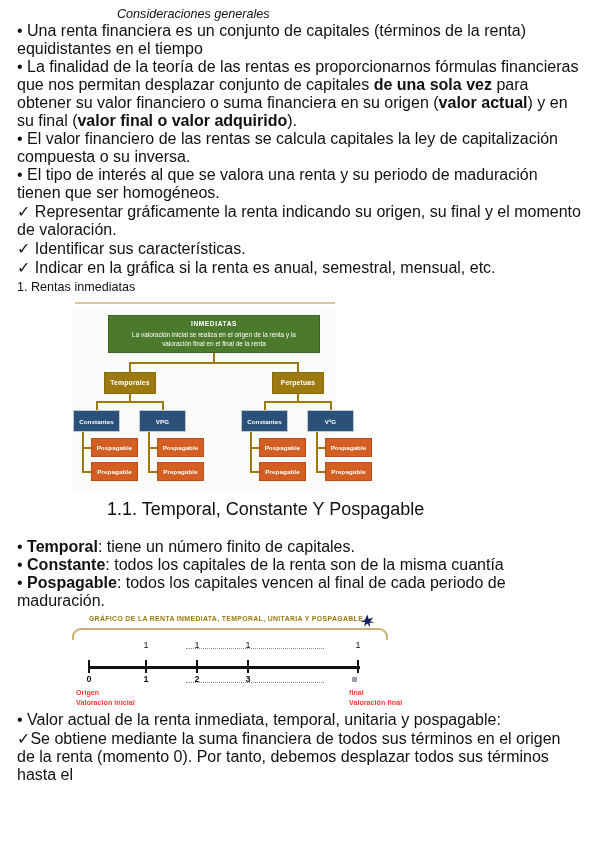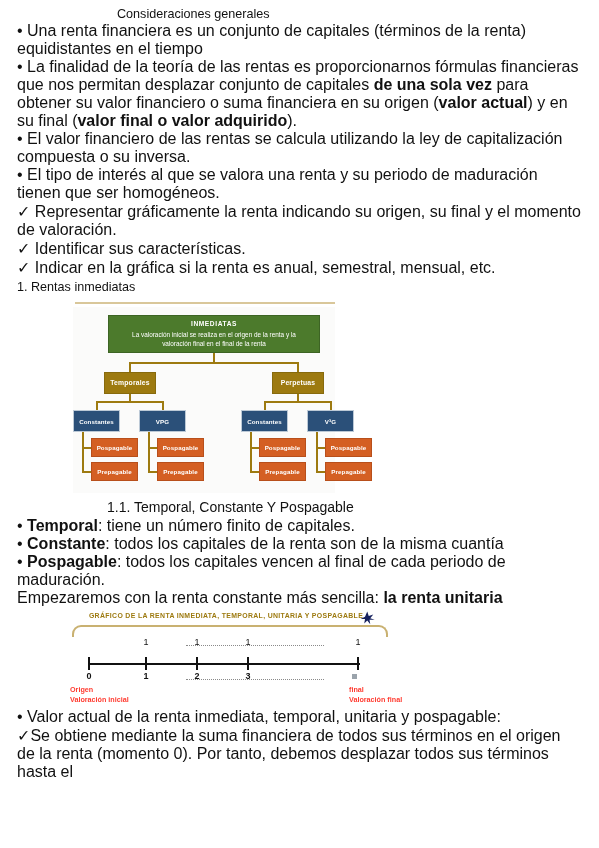--- a/index.html
+++ b/index.html
@@ -12,26 +12,26 @@
   }
   .page{position:relative;width:599px;height:848px;}
 
   
   .doc{padding:0 17px;}
   h1.title{
     font-size:14.5px;font-weight:bold;text-align:center;
     margin:62px 0 0 0;line-height:1.25;letter-spacing:0.1px;
   }
   .subtitle{
-    font-size:12.6px;margin:6px 0 0 0;padding-left:100px;line-height:1.3;
+    font-size:12.6px;margin:6px 0 0 0;padding-left:100px;line-height:1.3;font-style:italic;
   }
   .b{font-weight:bold;}
   .section-num{font-size:12.6px;margin:2px 0 0 0;line-height:1.33;}
   .sub-head{
-    font-size:14px;margin:4px 0 0 0;padding-left:90px;line-height:1.33;
+    font-size:18px;margin:4px 0 16px 0;padding-left:90px;line-height:1.33;
   }
 
   
   .tan-rule{
     height:2px;background:#d9c79a;margin:6px 0 0 75px;width:260px;
   }
 
   
   .diagram{
     position:relative;margin:0 0 0 0;width:599px;height:190px;
@@ -117,21 +117,21 @@
 <div class="page">
 
   <div class="doc">
 
 
     <div class="subtitle">Consideraciones generales</div>
 
     <div id="paras-top">
         <div class="para"><span>•</span><span> Una renta financiera es un conjunto de capitales (términos de la renta) equidistantes en el tiempo</span></div>
         <div class="para"><span>•</span><span> La finalidad de la teoría de las rentas es proporcionarnos fórmulas financieras que nos permitan desplazar conjunto de capitales </span><span class="b">de una sola vez</span><span> para obtener su valor financiero o suma financiera en su origen (</span><span class="b">valor actual</span><span>) y en su final (</span><span class="b">valor final o valor adquirido</span><span>).</span></div>
-        <div class="para"><span>•</span><span> El valor financiero de las rentas se calcula utilizando la ley de capitalización compuesta o su inversa.</span></div>
+        <div class="para"><span>•</span><span> El valor financiero de las rentas se calcula capitales la ley de capitalización compuesta o su inversa.</span></div>
         <div class="para"><span>•</span><span> El tipo de interés al que se valora una renta y su periodo de maduración tienen que ser homogéneos.</span></div>
         <div class="para"><span>✓</span><span> Representar gráficamente la renta indicando su origen, su final y el momento de valoración.</span></div>
         <div class="para"><span>✓</span><span> Identificar sus características.</span></div>
         <div class="para"><span>✓</span><span> Indicar en la gráfica si la renta es anual, semestral, mensual, etc.</span></div>
       </div>
 
     <div class="section-num">1. Rentas inmediatas</div>
 
   </div>
 
@@ -224,21 +224,20 @@
       <div class="t-lbl-sm">Prepagable</div>
     </div>
   </div>
 
   <div class="doc">
     <div class="sub-head">1.1. Temporal, Constante Y Pospagable</div>
     <div id="paras-mid">
         <div class="para"><span>•</span><span> </span><span class="b">Temporal</span><span>: tiene un número finito de capitales.</span></div>
         <div class="para"><span>•</span><span> </span><span class="b">Constante</span><span>: todos los capitales de la renta son de la misma cuantía</span></div>
         <div class="para"><span>•</span><span> </span><span class="b">Pospagable</span><span>: todos los capitales vencen al final de cada periodo de maduración.</span></div>
-        <div class="para"><span>Empezaremos con la renta constante más sencilla: </span><span class="b">la renta unitaria</span></div>
       </div>
   </div>
 
   <div class="tl-wrap">
     <div class="tl-title">GRÁFICO DE LA RENTA INMEDIATA, TEMPORAL, UNITARIA Y POSPAGABLE</div>
 
     <div class="tl-star">
       <svg viewBox="0 0 24 24" width="22" height="18" aria-hidden="true">
         <path d="M11 2 L13 8 L19 6 L15 11 L21 13 L14 13 L15 19 L11 14 L7 18 L8 12 L2 12 L8 9 Z" fill="#16215e"></path>
       </svg>
@@ -261,21 +260,21 @@
 
     <div class="tl-dots-top"></div>
     <div class="tl-dots-bot"></div>
 
     <div class="tl-num" style="left:82px;">0</div>
     <div class="tl-num" style="left:139px;">1</div>
     <div class="tl-num" style="left:190px;">2</div>
     <div class="tl-num" style="left:241px;">3</div>
     <div class="nsq"></div>
 
-    <div class="tl-redlbl" style="left:70px;top:76px;">
+    <div class="tl-redlbl" style="left:76px;top:76px;">
       <div>Origen</div>
       <div>Valoración inicial</div>
     </div>
     <div class="tl-redlbl" style="left:349px;top:76px;">
       <div>final</div>
       <div>Valoración final</div>
     </div>
   </div>
 
   <div class="doc" style="margin-top:4px;">

